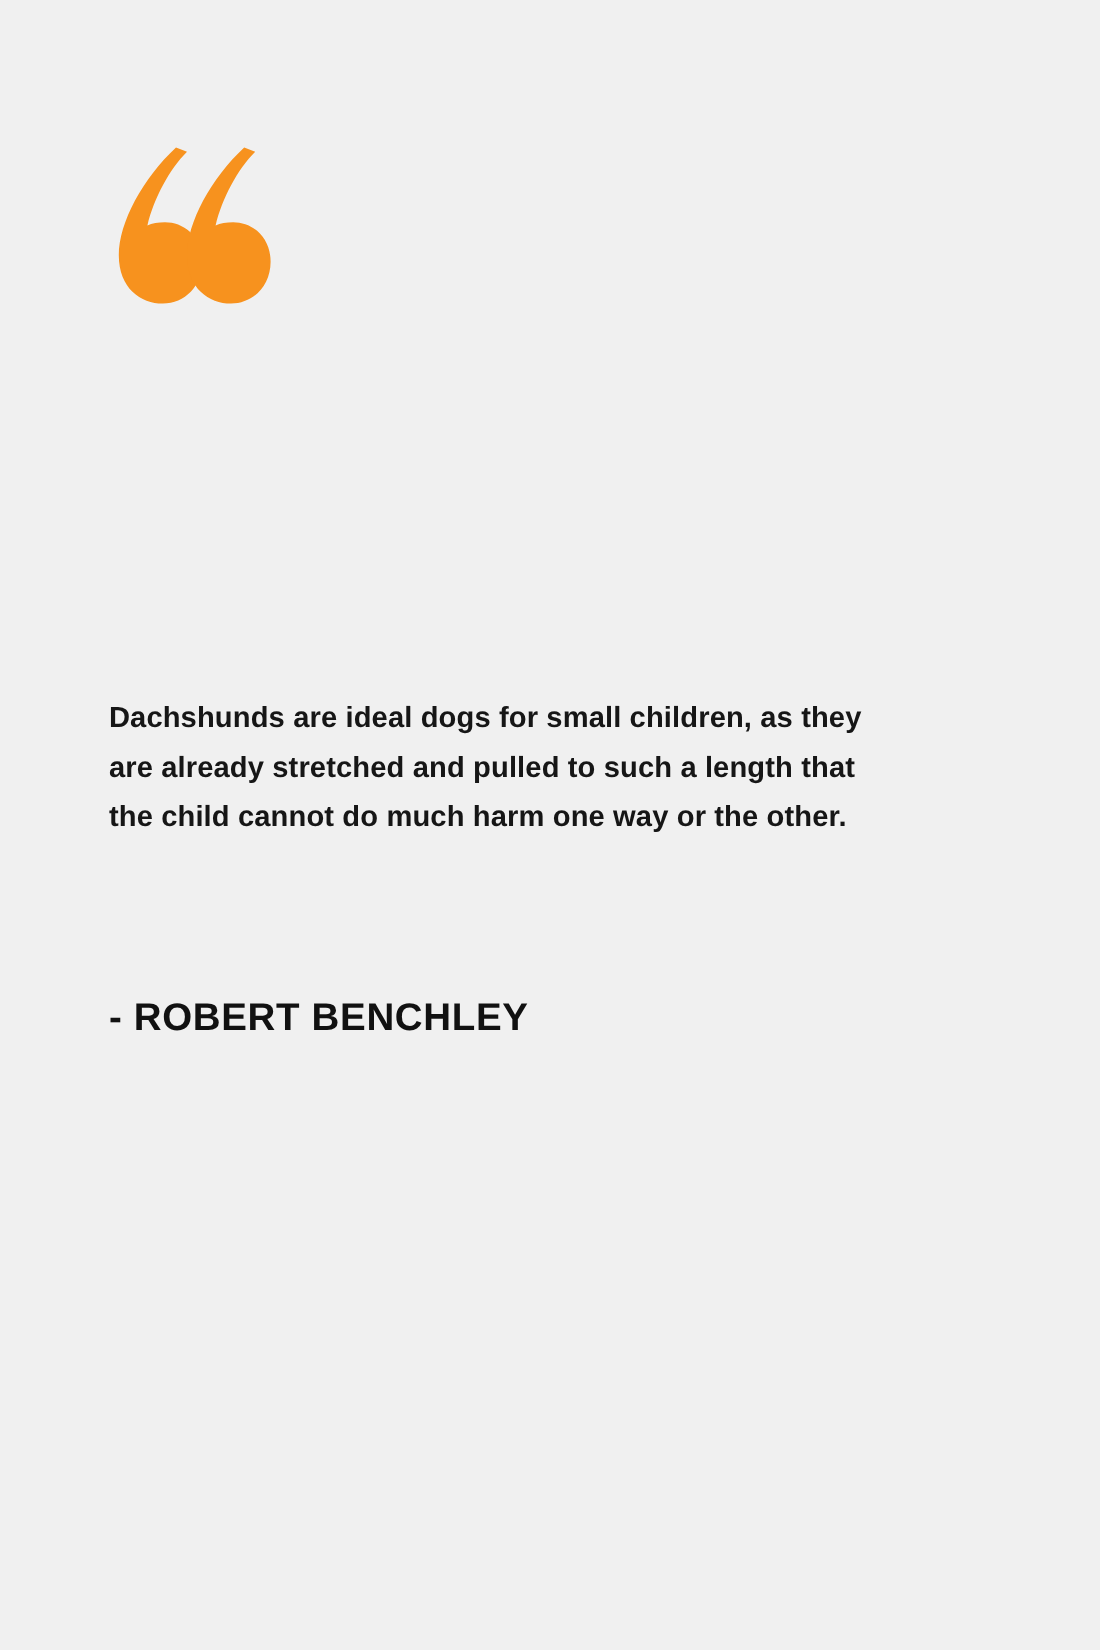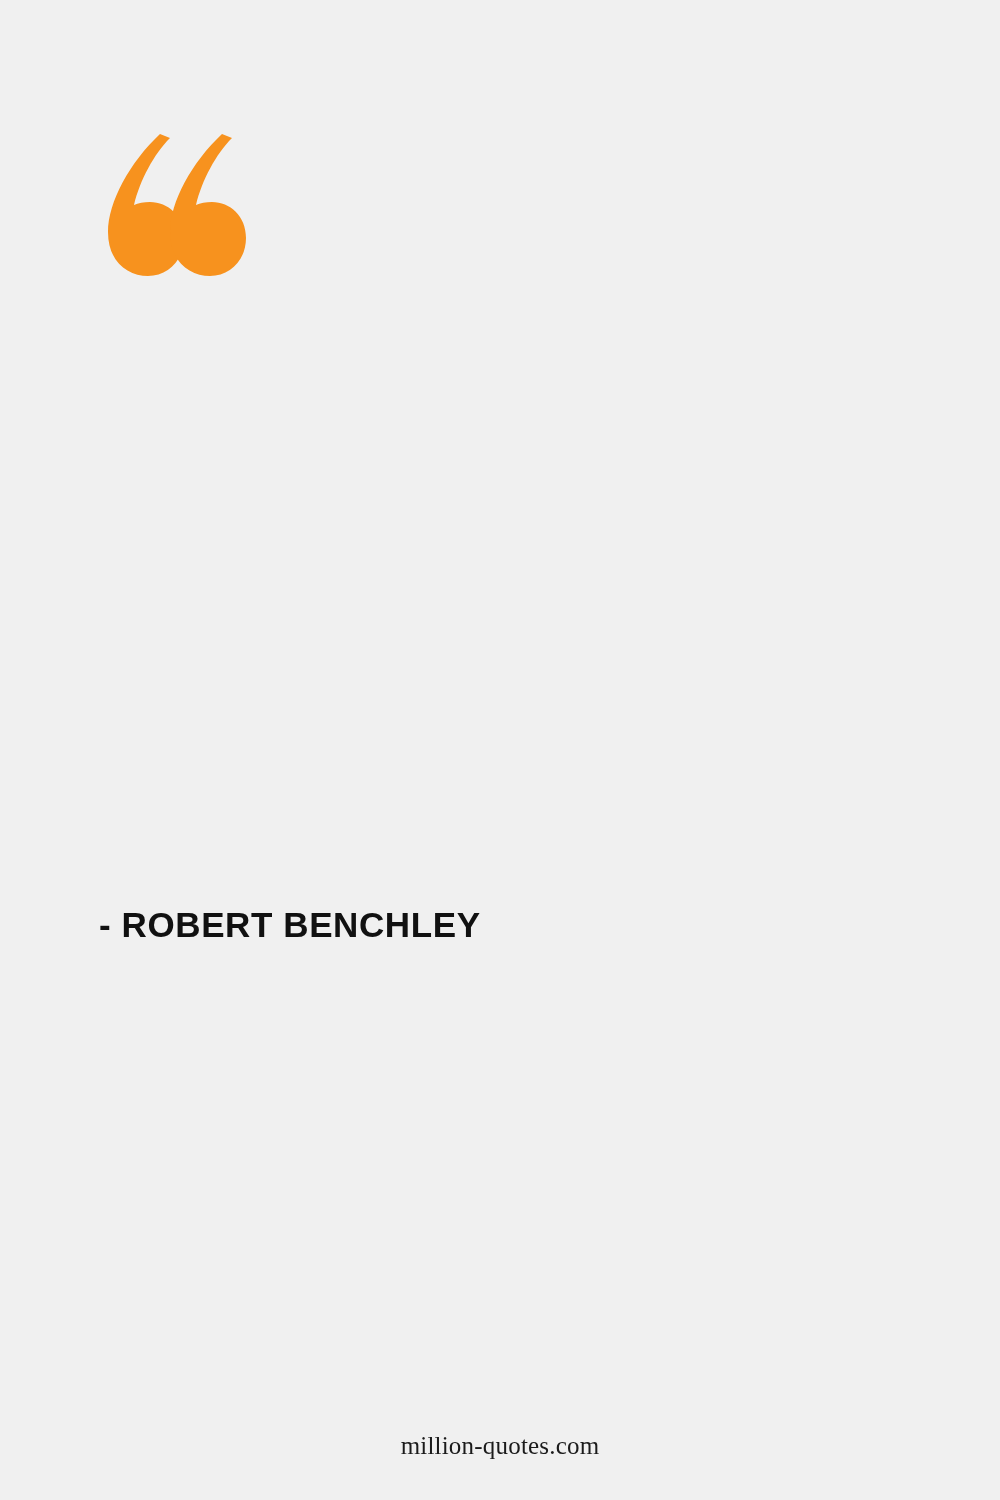--- a/index.html
+++ b/index.html
@@ -73,18 +73,18 @@
 
 <div class="card">
 
   <div class="quote-mark">
     <svg width="170" height="190" viewBox="0 0 170 190" aria-hidden="true">
       <path d="M68 38 C 38 66, 16 106, 16 136 C 16 166, 36 180, 56 180 C 76 180, 92 164, 92 142 C 92 120, 76 106, 58 106 C 52 106, 46 107, 42 109 C 48 84, 62 58, 78 42 Z" fill="#f7921e"></path>
       <path d="M152 38 C 122 66, 100 106, 100 136 C 100 166, 120 180, 140 180 C 160 180, 176 164, 176 142 C 176 120, 160 106, 142 106 C 136 106, 130 107, 126 109 C 132 84, 146 58, 162 42 Z" fill="#f7921e" transform="translate(-22,0)"></path>
     </svg>
   </div>
 
+  <div class="quote-text">Dachshunds are ideal dogs for small children, as they are already stretched and pulled to such a length that the child cannot do much harm one way or the other.</div>
 
   <div class="author">- ROBERT BENCHLEY</div>
 
-  <div class="footer">million-quotes.com</div>
 
 </div>
 
 </body></html>

